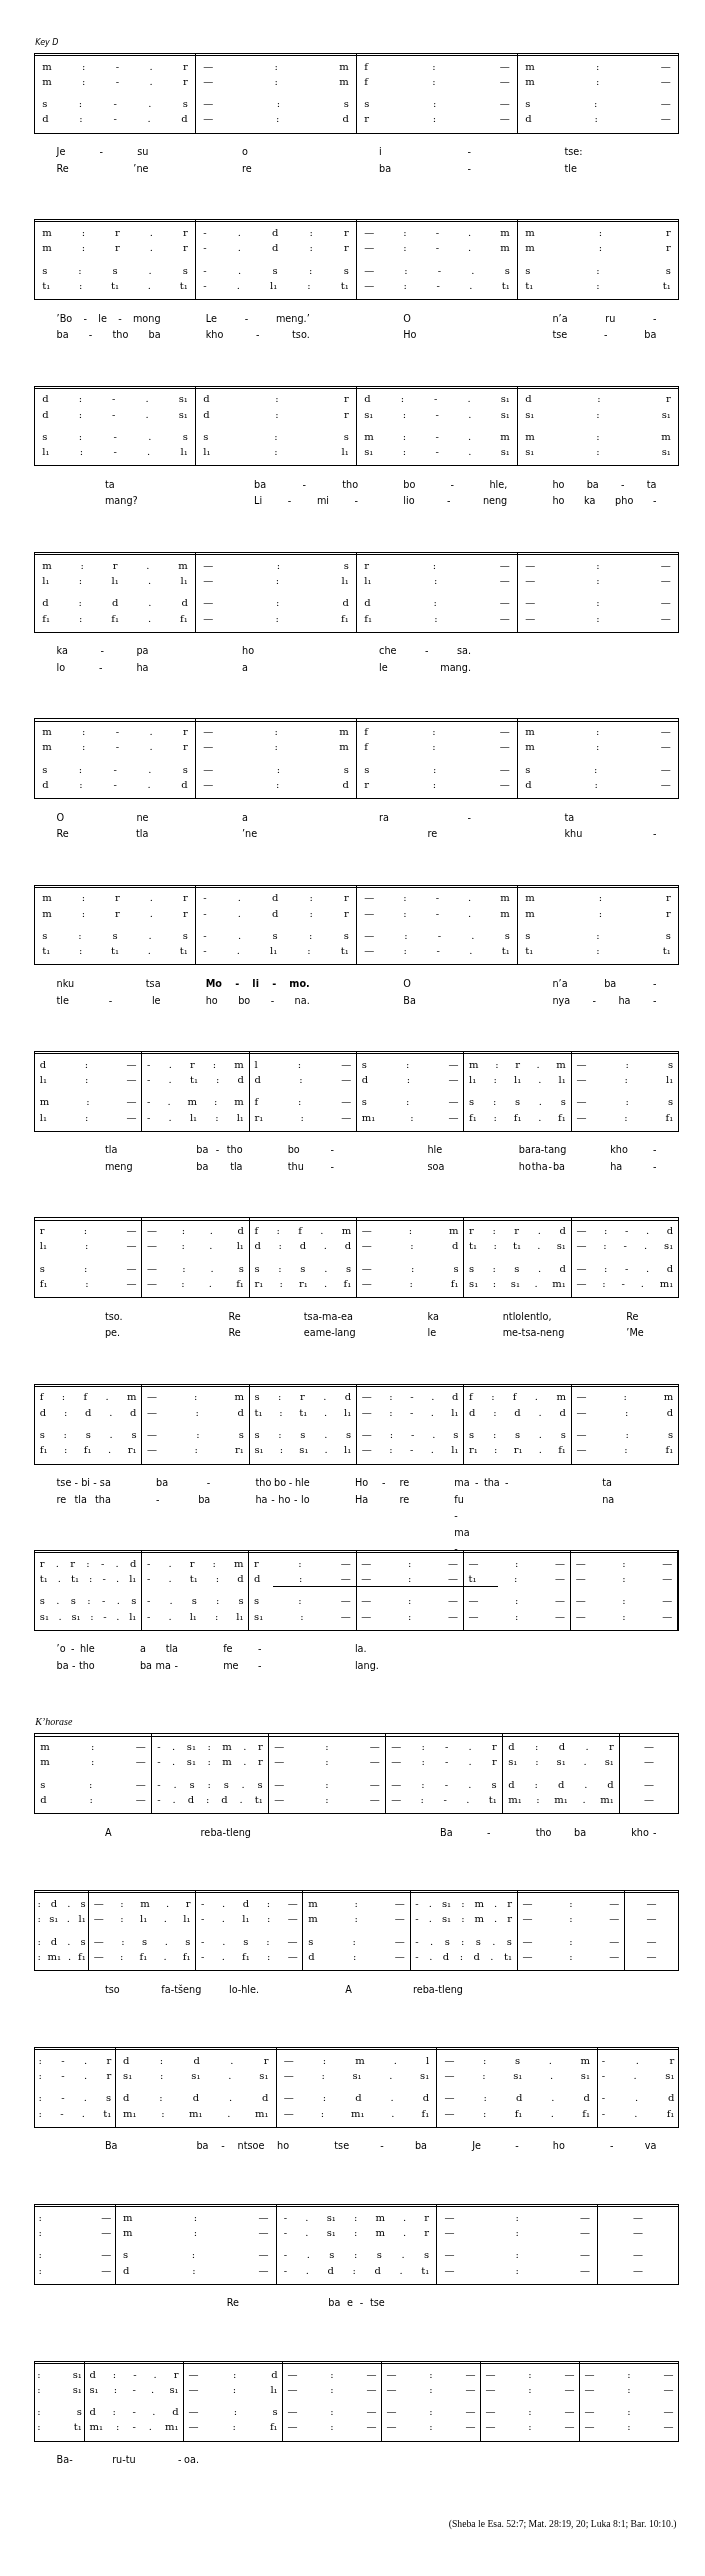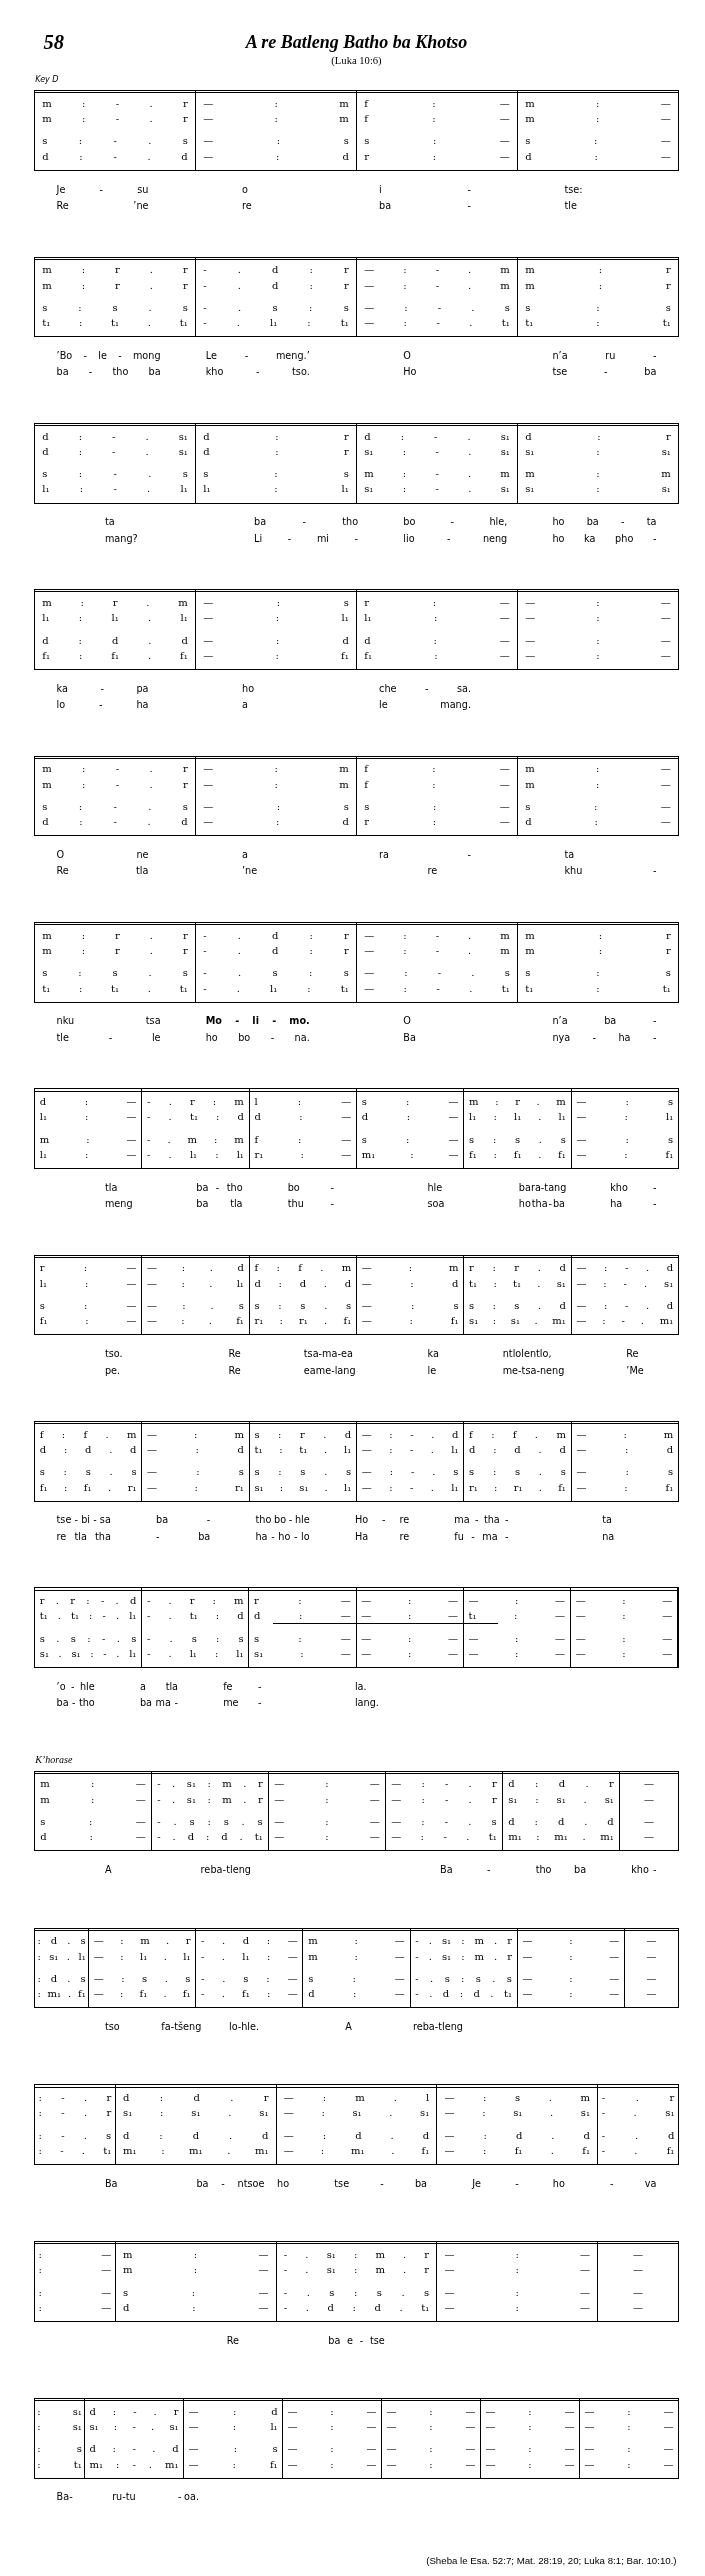--- a/index.html
+++ b/index.html
@@ -66,34 +66,29 @@
     display:flex;justify-content:space-between;align-items:baseline;
     padding:0 3.5%;
     font-family:"DejaVu Sans",sans-serif;font-size:9.7px;
     height:16.5px;line-height:16.5px;white-space:nowrap;min-width:0;
   }
   .lyric-cell.single{justify-content:flex-start;padding-left:11%;}
 
   
   .footer{
     text-align:right;
-    font-family:Liberation Sans, sans-serif;font-size:9.7px;
+    font-family:Liberation Serif, serif;font-size:9.7px;
     margin-top:17px;padding-right:2.4px;
   }
 </style>
 </head>
 <body>
 
 <div class="content">
 
-  <div class="header">
-    <div class="page-num">58</div>
-    <div class="title">A re Batleng Batho ba Khotso</div>
-    <div class="subtitle">(Luka 10:6)</div>
-  </div>
 
   <div class="key">Key D</div>
 
   <div id="systems">
       <div class="system-block">
         <div class="system">
           <div class="measure" style="flex-grow: 1; flex-basis: 0px;">
             <div class="note-line">
               <span>m</span>
               <span>:</span>
@@ -1609,21 +1604,21 @@
               <span>ha</span>
               <span>-</span>
               <span>ho</span>
               <span>-</span>
               <span>lo</span>
             </div>
             <div class="lyric-cell" style="flex-grow: 1; flex-basis: 0px;">
               <span>Ha</span>
               <span>re</span>
             </div>
-            <div class="lyric-cell" style="flex-grow: 1; flex-basis: 0px;">
+            <div class="lyric-cell" style="flex-grow: 1; flex-basis: 0px; flex-direction: column;">
               <span>fu</span>
               <span>-</span>
               <span>ma</span>
               <span>-</span>
             </div>
             <div class="lyric-cell single" style="flex-grow: 1; flex-basis: 0px;">
               <span>na</span>
             </div>
           </div>
         </div>

